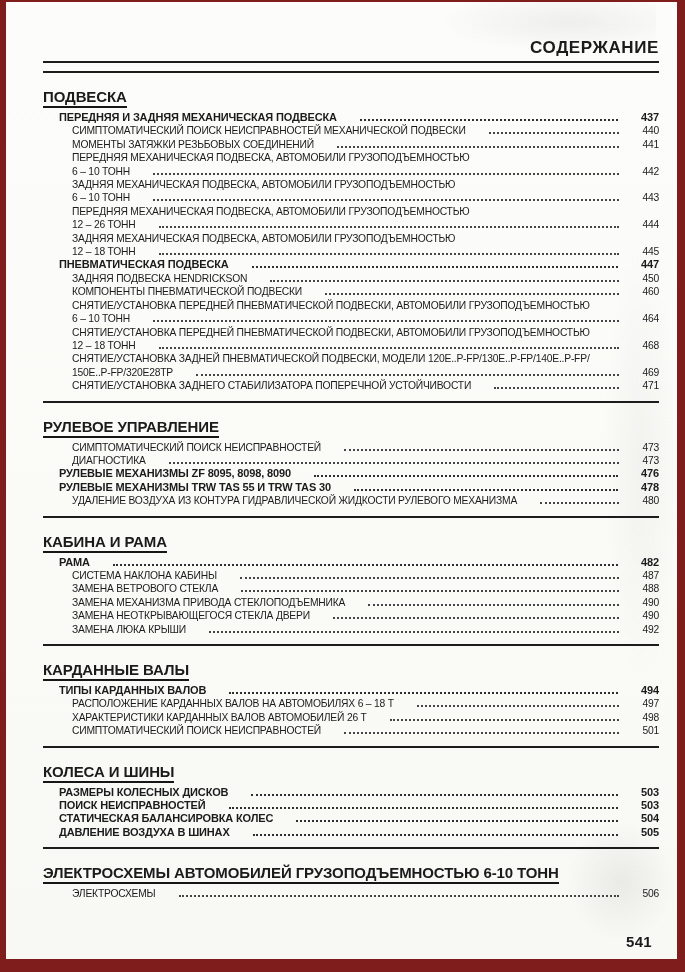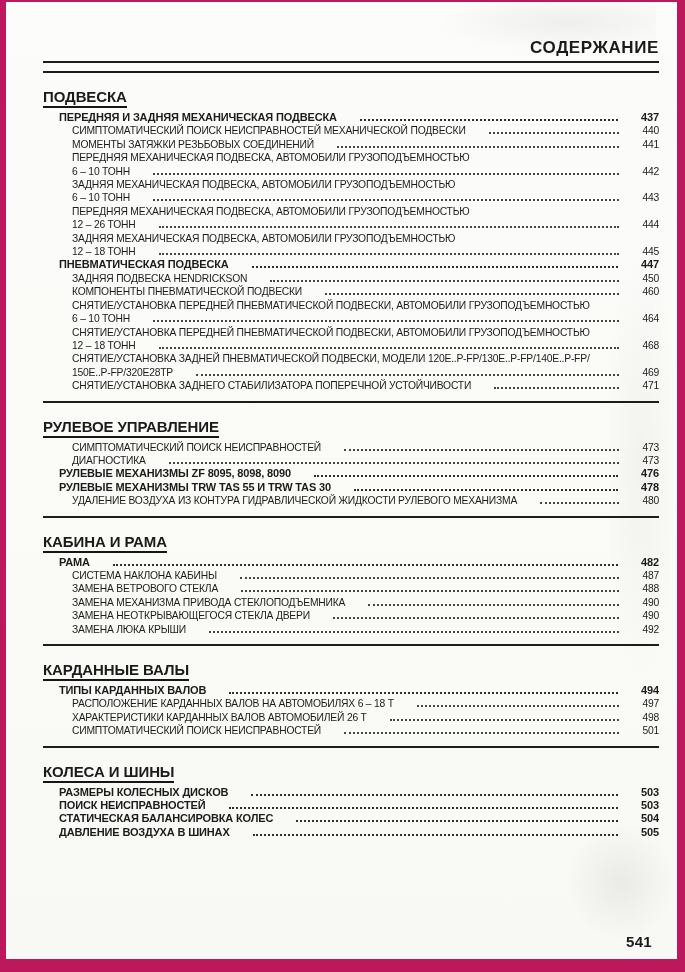--- a/index.html
+++ b/index.html
@@ -7,21 +7,21 @@
     margin: 0; padding: 0;
     width: 685px; height: 972px;
     background: #0d0d0d;
     font-family: "Liberation Sans", sans-serif;
     color: #1b1b1b;
     overflow: hidden;
   }
   .scan-frame {
     position: relative;
     width: 685px; height: 972px;
-    background: #be185d;
+    background: #7f1d1d;
   }
   .page {
     position: absolute;
     left: 6px; top: 2px;
     width: 671px; height: 957px;
     background: linear-gradient(180deg, #fcfcfa 0%, #fafaf7 60%, #f8f8f5 100%);
   }
   
   .smudge { position: absolute; pointer-events: none; }
   .smudge-1 { left: 430px; top: 0; width: 220px; height: 50px;
@@ -308,18 +308,26 @@
               <span class="toc-text">СТАТИЧЕСКАЯ БАЛАНСИРОВКА КОЛЕС</span>
               <span class="leader"></span>
               <span class="toc-page">504</span>
             </div>
             <div class="toc-row lvl1">
               <span class="toc-text">ДАВЛЕНИЕ ВОЗДУХА В ШИНАХ</span>
               <span class="leader"></span>
               <span class="toc-page">505</span>
             </div>
           </div>
+          <div class="toc-section">
+            <div class="section-title"><span>ЭЛЕКТРОСХЕМЫ АВТОМОБИЛЕЙ ГРУЗОПОДЪЕМНОСТЬЮ 6-10 ТОНН</span></div>
+            <div class="toc-row lvl2">
+              <span class="toc-text">ЭЛЕКТРОСХЕМЫ</span>
+              <span class="leader"></span>
+              <span class="toc-page">506</span>
+            </div>
+          </div>
         </div>
     </div>
 
     <div class="page-number">541</div>
   </div>
 </div>
 
 </body></html>

